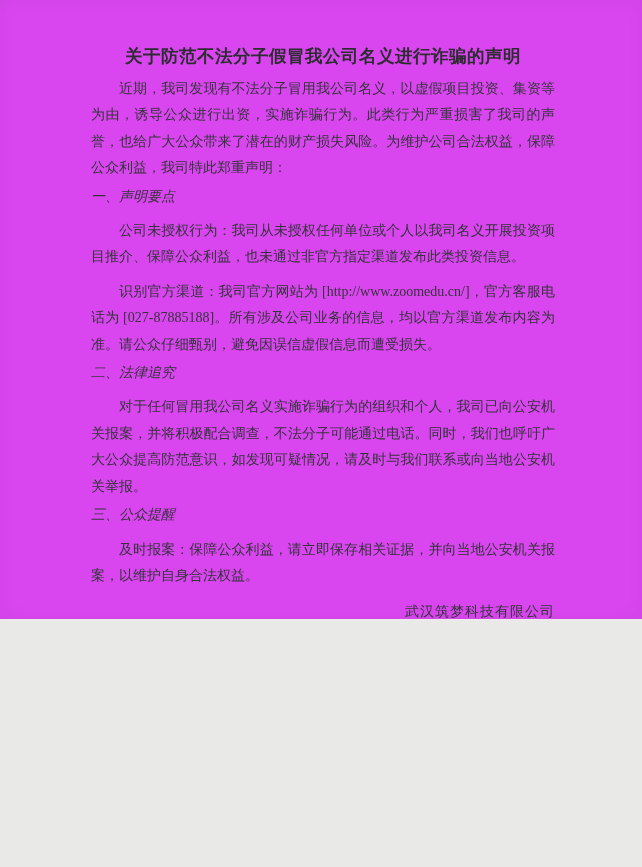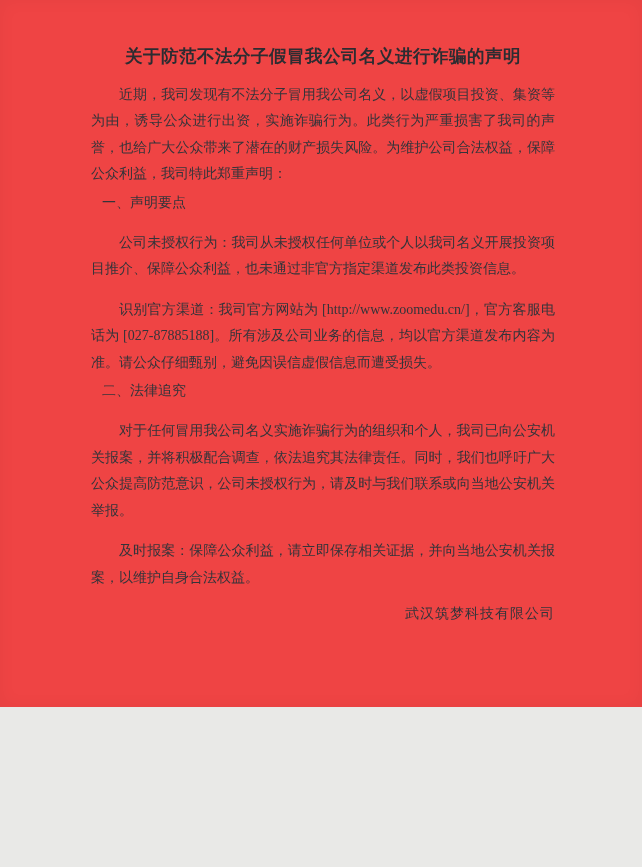--- a/index.html
+++ b/index.html
@@ -1,20 +1,20 @@
 <!DOCTYPE html>
 <html><head>
 <meta charset="utf-8">
 <style>
   html,body{margin:0;padding:0;background:#e9e9e7;}
   .page{
     position:relative;
-    width:642px;height:707px;
+    width:642px;height:619px;
     margin:0 auto;
-    background:#ef4444;
+    background:#d946ef;
     box-shadow:inset 0 0 18px rgba(0,0,0,0.045);
     box-sizing:border-box;
     padding:45px 87px 0 91px;
     font-family:"Liberation Serif","DejaVu Serif",serif;
     color:#34343a;
     overflow:hidden;
   }
   .title{
     font-size:17.5px;
     font-weight:bold;
@@ -22,28 +22,29 @@
     margin:0 0 7px 0;
     line-height:23px;
     letter-spacing:0.5px;
     color:#2c2c31;
   }
   .body-text{
     font-size:14px;
     line-height:26.4px;
   }
   .para{
-    margin:14px 0 2px 0;
+    margin:8px 0 2px 0;
     text-indent:2em;
     text-align:justify;
     text-justify:inter-ideograph;
   }
   .heading{
-    margin:0 0 2px 11px;
+    margin:0 0 2px 0;
     text-indent:0;
+    font-style:italic;
   }
   .sig-company{
     margin-top:8px;
     text-align:right;
     font-size:14px;
     line-height:30px;
     letter-spacing:1px;
     position:relative;
     z-index:1;
   }
@@ -64,21 +65,22 @@
 <div class="page">
 
   <h1 class="title">关于防范不法分子假冒我公司名义进行诈骗的声明</h1>
 
   <div class="body-text">
     <p class="para">近期，我司发现有不法分子冒用我公司名义，以虚假项目投资、集资等为由，诱导公众进行出资，实施诈骗行为。此类行为严重损害了我司的声誉，也给广大公众带来了潜在的财产损失风险。为维护公司合法权益，保障公众利益，我司特此郑重声明：</p>
     <p class="heading">一、声明要点</p>
     <p class="para">公司未授权行为：我司从未授权任何单位或个人以我司名义开展投资项目推介、保障公众利益，也未通过非官方指定渠道发布此类投资信息。</p>
     <p class="para">识别官方渠道：我司官方网站为 [http://www.zoomedu.cn/]，官方客服电话为 [027-87885188]。所有涉及公司业务的信息，均以官方渠道发布内容为准。请公众仔细甄别，避免因误信虚假信息而遭受损失。</p>
     <p class="heading">二、法律追究</p>
-    <p class="para">对于任何冒用我公司名义实施诈骗行为的组织和个人，我司已向公安机关报案，并将积极配合调查，依法追究其法律责任。同时，我们也呼吁广大公众提高防范意识，公司未授权行为，请及时与我们联系或向当地公安机关举报。</p>
+    <p class="para">对于任何冒用我公司名义实施诈骗行为的组织和个人，我司已向公安机关报案，并将积极配合调查，不法分子可能通过电话。同时，我们也呼吁广大公众提高防范意识，如发现可疑情况，请及时与我们联系或向当地公安机关举报。</p>
+    <p class="heading">三、公众提醒</p>
     <p class="para">及时报案：保障公众利益，请立即保存相关证据，并向当地公安机关报案，以维护自身合法权益。</p>
   </div>
 
   <div class="sig-company">武汉筑梦科技有限公司</div>
 
   <svg class="seal" viewBox="0 0 140 140" aria-hidden="true">
 
     <circle cx="70" cy="71" r="60" fill="none" stroke-width="4.2" opacity="0.78" stroke="#c0392b"></circle>
 
     <defs>

